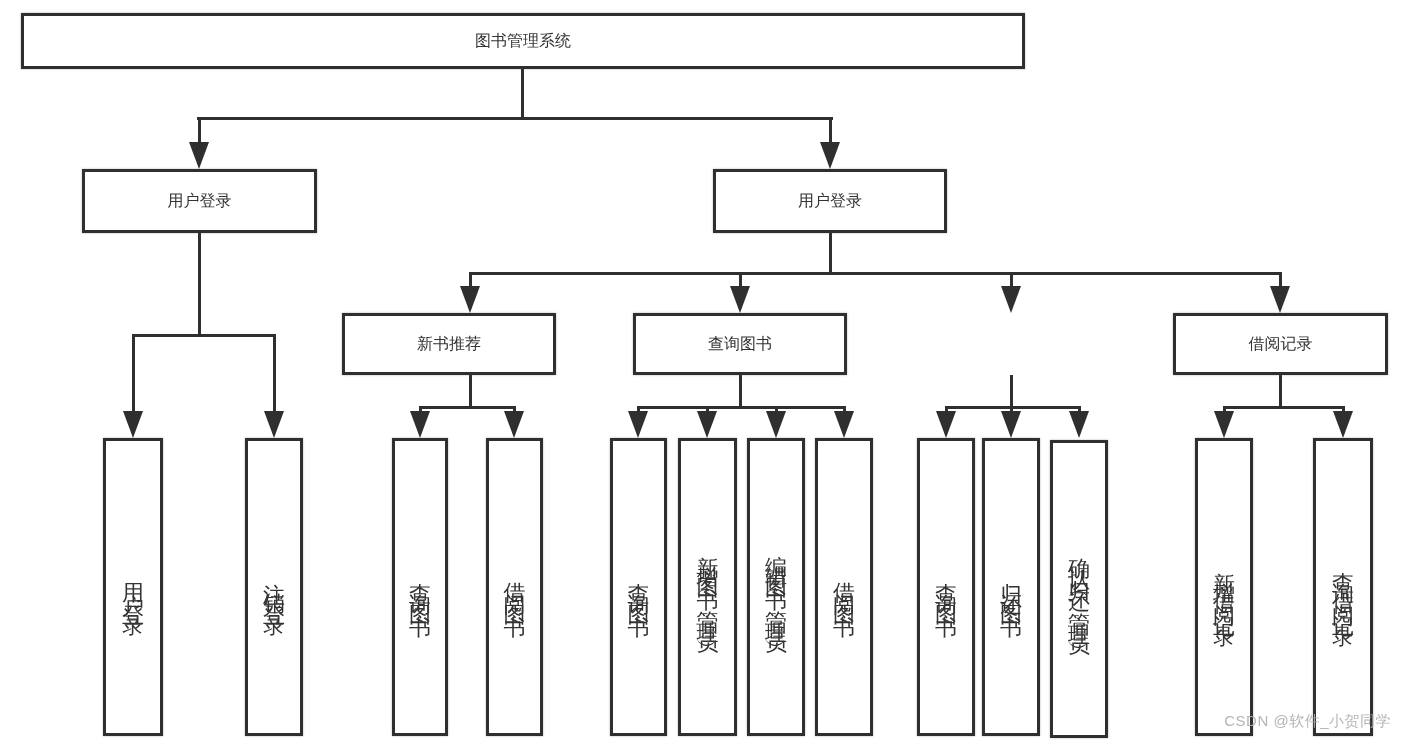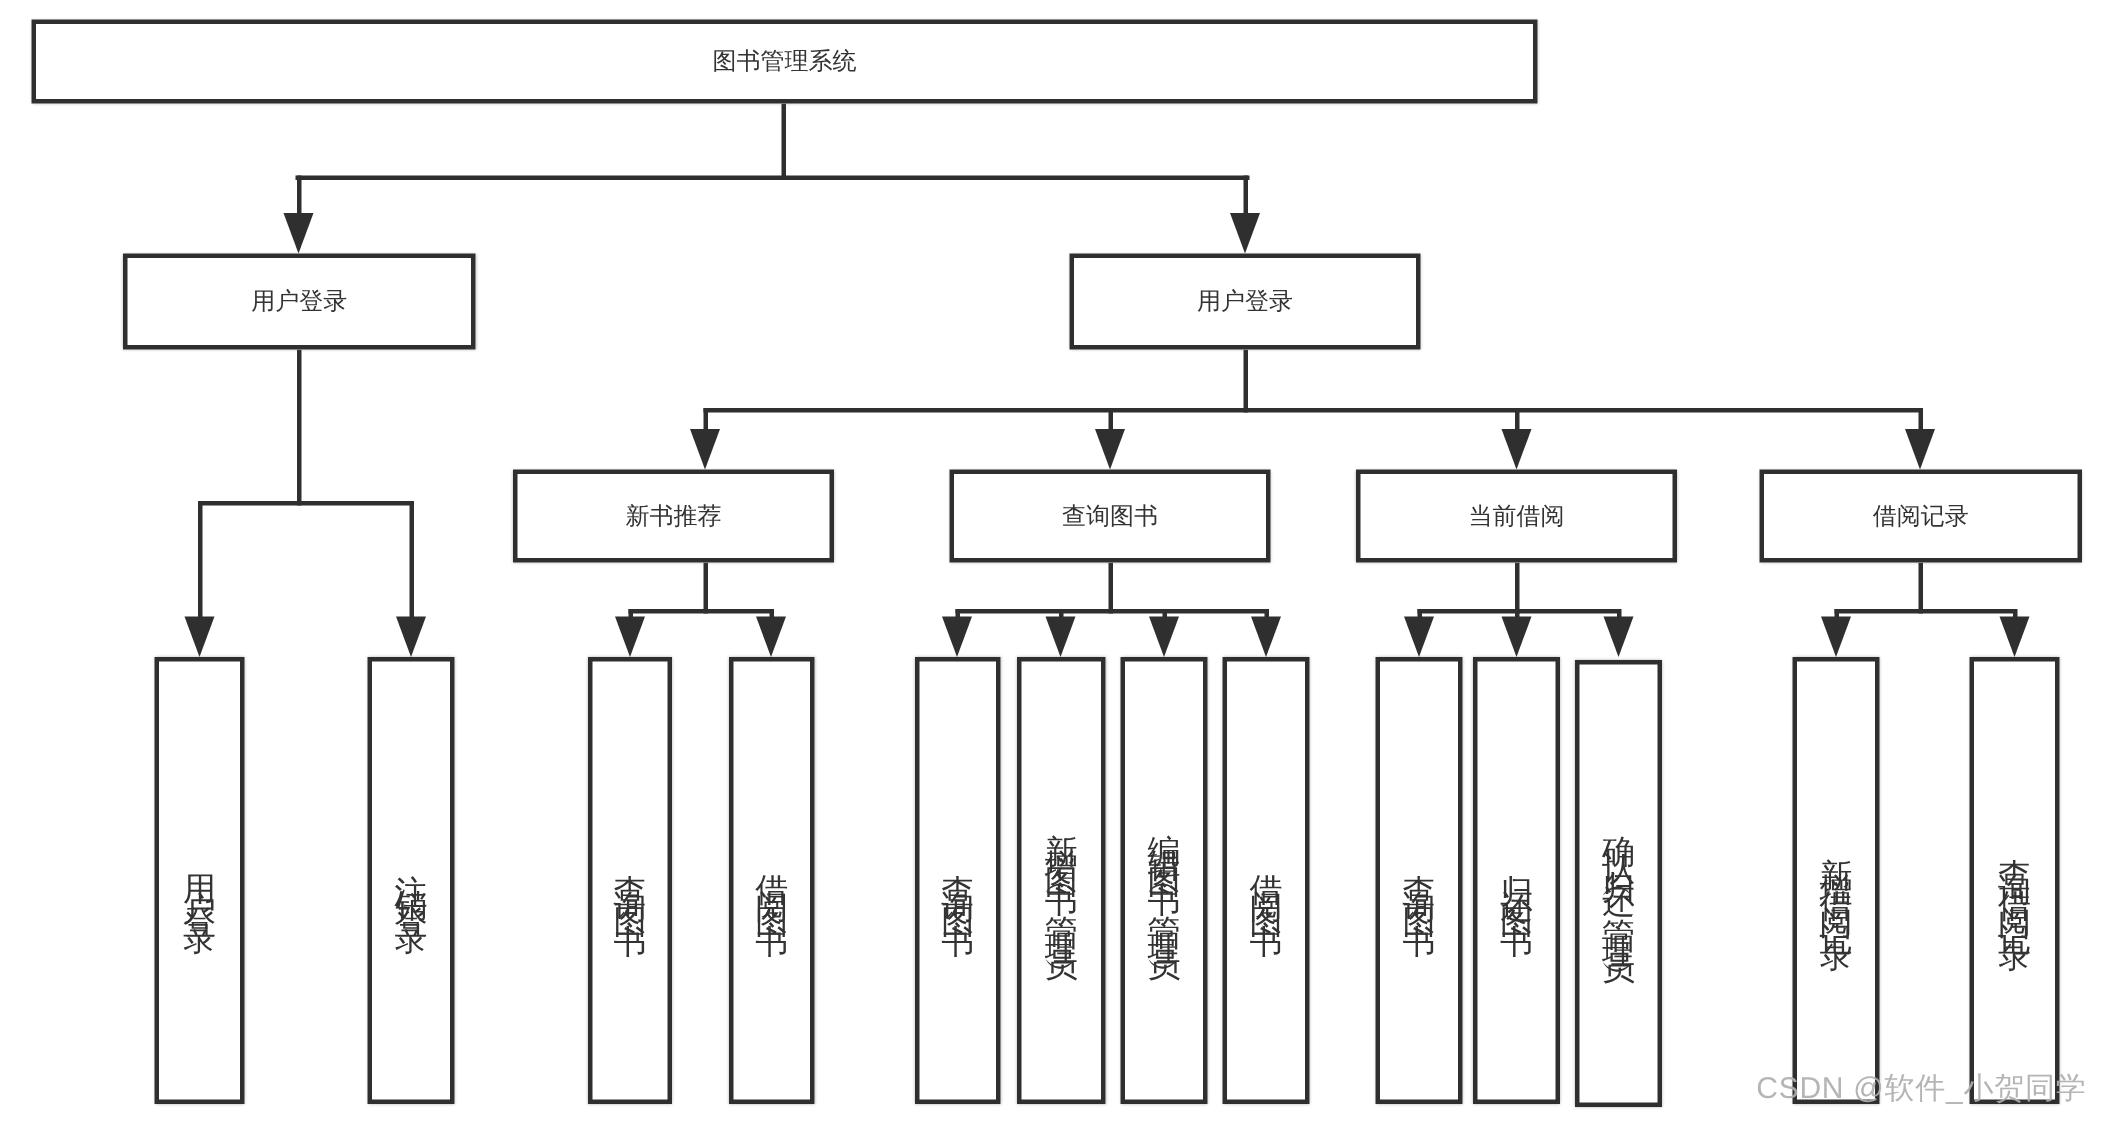--- a/index.html
+++ b/index.html
@@ -25,21 +25,21 @@
     color:var(--text);
     box-shadow:0 0 2px rgba(90,90,90,0.45);
   }
   .hlabel{font-size:16px;white-space:nowrap;}
   .vtext{
     writing-mode:vertical-rl;text-orientation:mixed;
     font-size:22px;line-height:1;letter-spacing:11px;white-space:nowrap;
   }
   #watermark{
     position:absolute;top:712px;right:14px;z-index:6;
-    font-size:20px;color:var(--watermark);opacity:0.92;
+    font-size:15px;color:var(--watermark);opacity:0.92;
     letter-spacing:0.5px;white-space:nowrap;
   }
   .box{z-index:2;}
   .lh,.lv,.ar{z-index:1;}
 </style>
 </head>
 <body>
 
 <div id="canvas">
 
@@ -112,23 +112,20 @@
   <div class="box" style="left:713px;top:169px;width:234px;height:64px">
     <span class="hlabel">用户登录</span>
   </div>
 
   <div class="box" style="left:342px;top:313px;width:214px;height:62px">
     <span class="hlabel">新书推荐</span>
   </div>
   <div class="box" style="left:633px;top:313px;width:214px;height:62px">
     <span class="hlabel">查询图书</span>
   </div>
-  <div class="box" style="left:904px;top:313px;width:214px;height:62px">
-    <span class="hlabel">当前借阅</span>
-  </div>
   <div class="box" style="left:1173px;top:313px;width:215px;height:62px">
     <span class="hlabel">借阅记录</span>
   </div>
 
   <div class="box" style="left:103px;top:438px;width:60px;height:298px">
     <span class="vtext">用户登录</span>
   </div>
   <div class="box" style="left:245px;top:438px;width:58px;height:298px">
     <span class="vtext">注销登录</span>
   </div>

